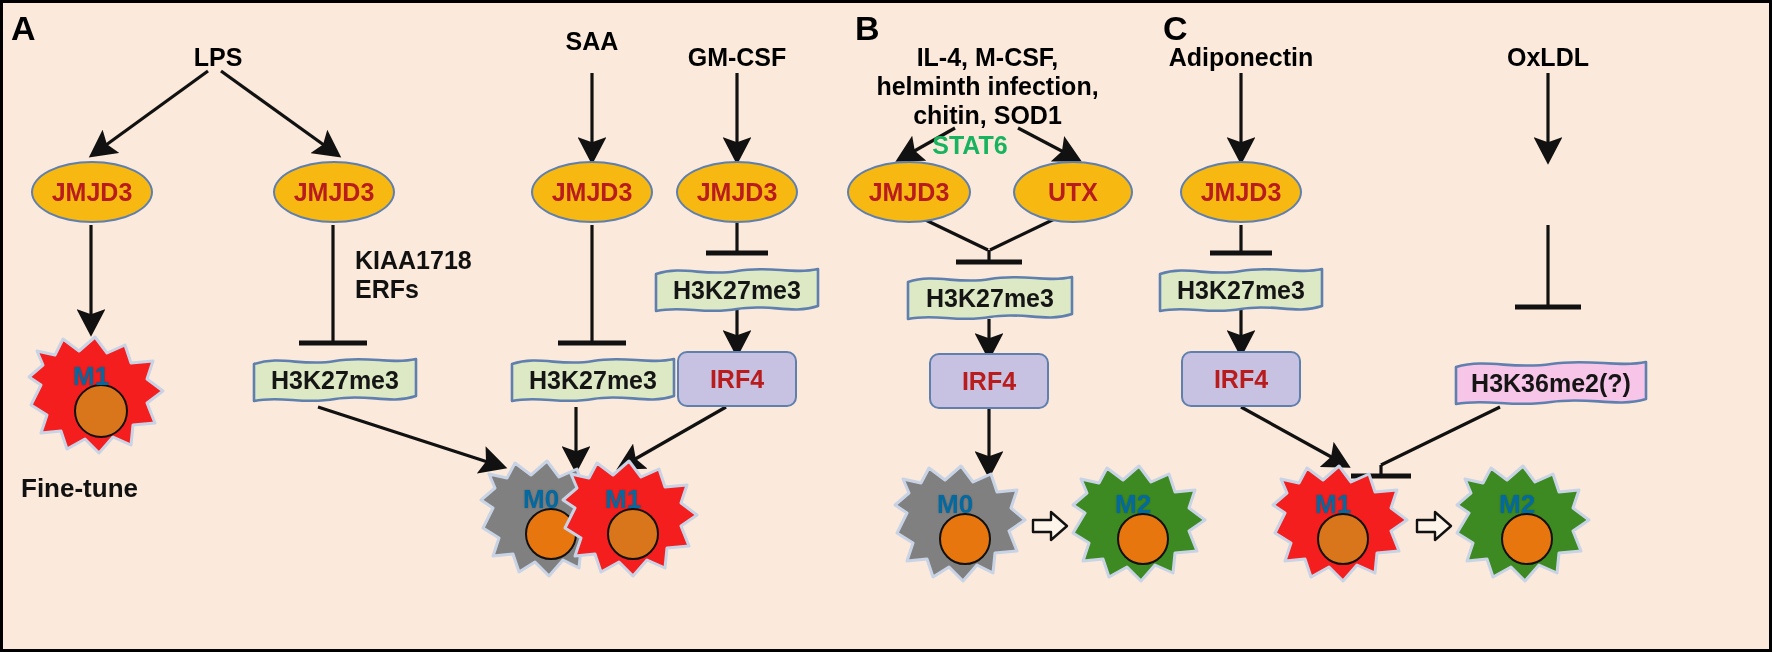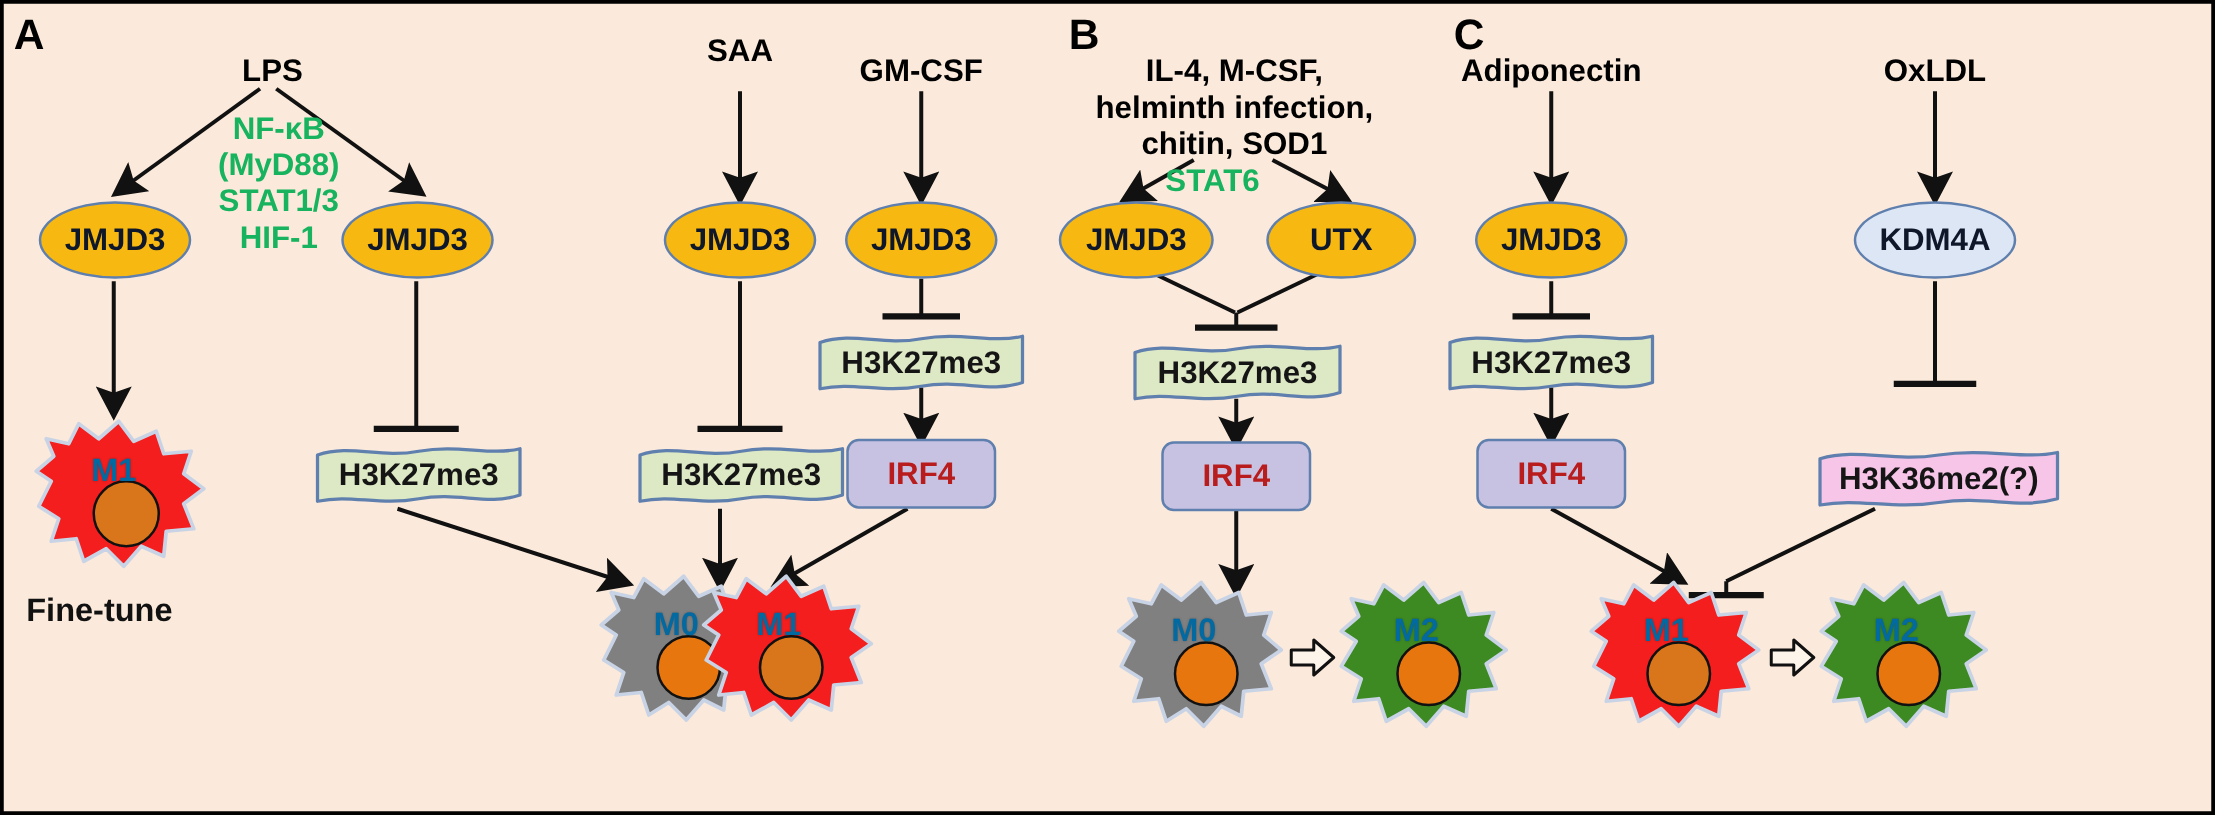--- a/index.html
+++ b/index.html
@@ -35,21 +35,21 @@
     position:absolute;
     font-size:25px;font-weight:bold;color:#111;
     text-align:left;line-height:1.16;
     white-space:pre-line;
   }
   
   .enz{
     position:absolute;
     display:flex;align-items:center;justify-content:center;
     border-radius:50%;
-    font-size:25px;font-weight:bold;color:#0f172a;
+    font-size:25px;font-weight:bold;color:#b91c1c;
     box-sizing:border-box;
   }
   .enz.yellow{background:#f7b911;border:2px solid #5f7fae;}
   .enz.blue{background:#dce6f5;border:2px solid #5f7fae;}
   
   .rrect{
     position:absolute;
     display:flex;align-items:center;justify-content:center;
     background:#c8c2e2;border:2px solid #5f7fae;
     border-radius:10px;
@@ -143,28 +143,26 @@
       <line x1="1545" y1="222" x2="1545" y2="303"></line>
       <line x1="1512" y1="304" x2="1578" y2="304" stroke-width="5"></line>
 
       <line x1="1497" y1="404" x2="1378" y2="462"></line>
       <line x1="1378" y1="462" x2="1378" y2="472"></line>
       <line x1="1348" y1="473" x2="1408" y2="473" stroke-width="5"></line>
     </g>
   </svg>
 
   <div class="stim" style="left:150px;top:40px;width:130px;">LPS</div>
-  <div class="green-label" style="left:160px;top:86px;width:120px;">NF-κB
-(MyD88)
-STAT1/3
-HIF-1</div>
 
   <div class="enz yellow" style="left:28px;top:158px;width:122px;height:62px;">JMJD3</div>
   <div class="enz yellow" style="left:270px;top:158px;width:122px;height:62px;">JMJD3</div>
 
+  <div class="blk-label" style="left:352px;top:243px;width:180px;">KIAA1718
+ERFs</div>
 
   <div class="cell" style="left:18px;top:330px;width:150px;height:132px;">
     <svg viewBox="0 0 150 132">
       <path d="M20,52 L8,44 L22,32 L16,18 L34,22 L42,6 L58,18 L74,4 L86,20 L104,12 L110,30 L132,28 L126,46 L142,58 L126,70 L134,90 L112,92 L110,112 L92,104 L78,120 L64,106 L46,116 L40,98 L20,100 L26,82 L10,72 Z" fill="#f41e1e" stroke="#c9d3e6" stroke-width="3" stroke-linejoin="round"></path>
       <circle cx="80" cy="78" r="26" fill="#d9751a" stroke="#111" stroke-width="2"></circle>
     </svg>
     <div class="clabel" style="left:52px;top:28px;">M1</div>
   </div>
   <div class="finetune" style="left:18px;top:470px;">Fine-tune</div>
 
@@ -253,21 +251,20 @@
       <path d="M20,50 L8,42 L22,30 L16,16 L34,20 L42,5 L58,17 L74,3 L86,19 L104,11 L110,29 L130,27 L124,45 L140,57 L124,68 L132,88 L110,90 L108,110 L90,102 L76,118 L62,104 L44,114 L38,96 L18,98 L24,80 L8,70 Z" fill="#3d8a22" stroke="#c9d3e6" stroke-width="3" stroke-linejoin="round"></path>
       <circle cx="78" cy="76" r="25" fill="#e8760f" stroke="#111" stroke-width="2"></circle>
     </svg>
     <div class="clabel" style="left:50px;top:26px;">M2</div>
   </div>
 
   <div class="stim" style="left:1163px;top:40px;width:150px;">Adiponectin</div>
   <div class="stim" style="left:1480px;top:40px;width:130px;">OxLDL</div>
 
   <div class="enz yellow" style="left:1177px;top:158px;width:122px;height:62px;">JMJD3</div>
-  <div class="enz blue" style="left:1480px;top:158px;width:130px;height:62px;">KDM4A</div>
 
   <div class="ribbon" style="left:1154px;top:258px;width:168px;height:58px;">
     <svg viewBox="0 0 168 58" preserveAspectRatio="none">
       <path d="M3,13 C30,4 52,16 84,10 C116,4 140,14 165,8 L165,45 C138,54 116,42 84,48 C52,54 30,44 3,50 Z" fill="#dde8c4" stroke="#5f7fae" stroke-width="2.6" stroke-linejoin="round"></path>
     </svg>
     <div class="txt">H3K27me3</div>
   </div>
 
   <div class="rrect" style="left:1178px;top:348px;width:120px;height:56px;">IRF4</div>
 

